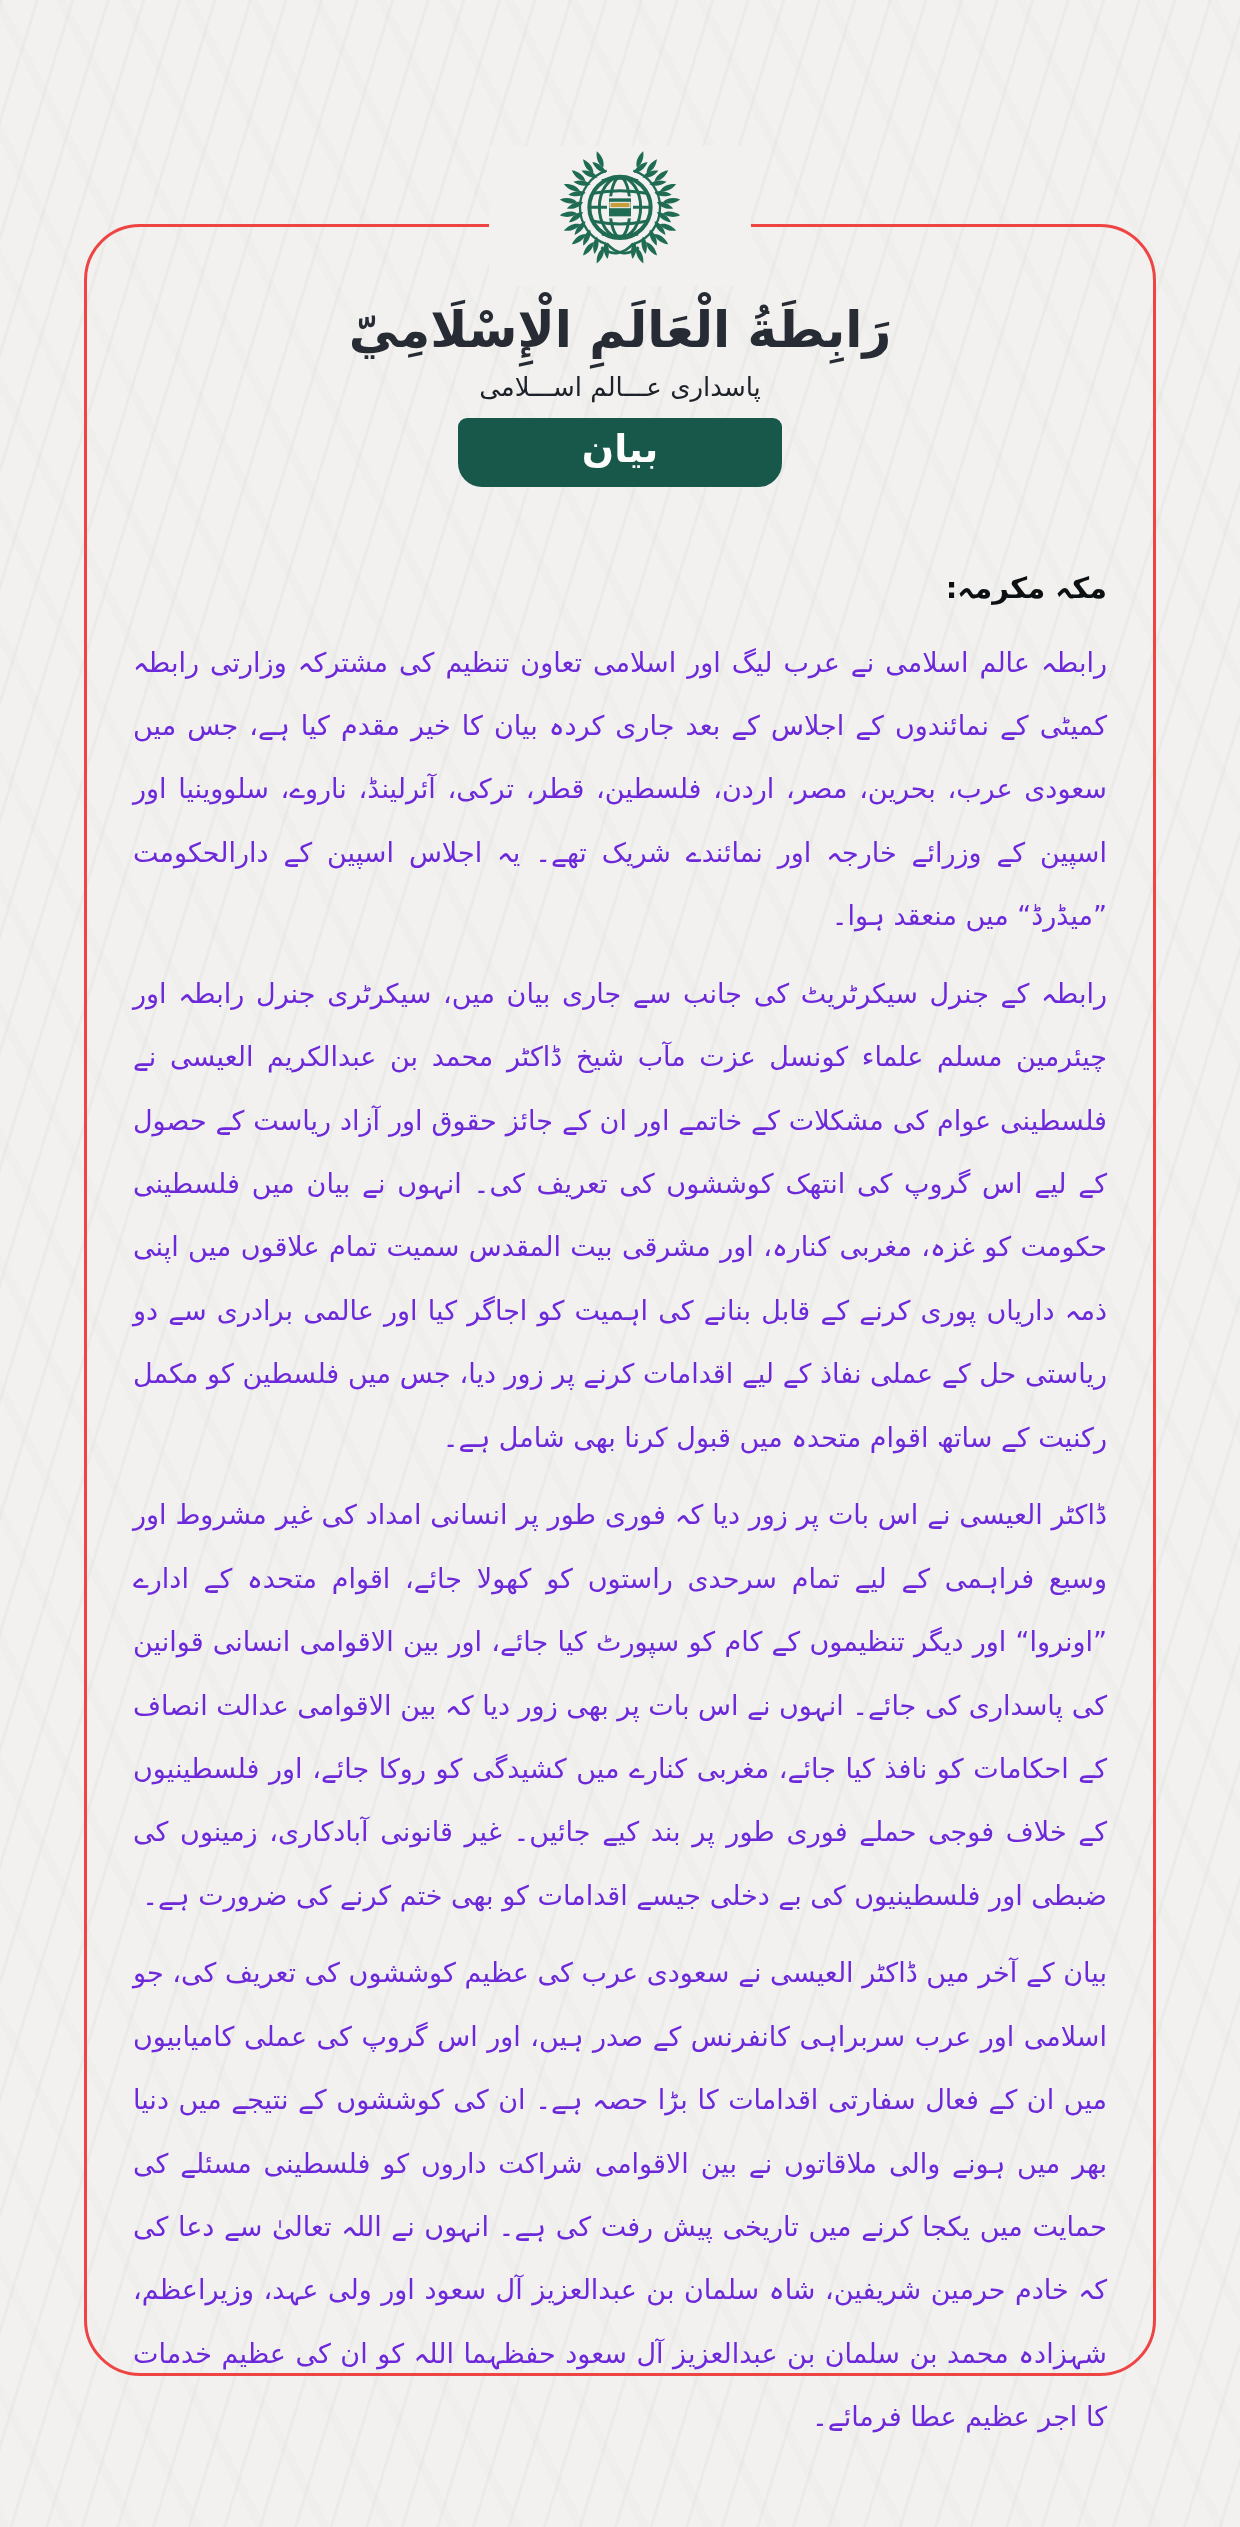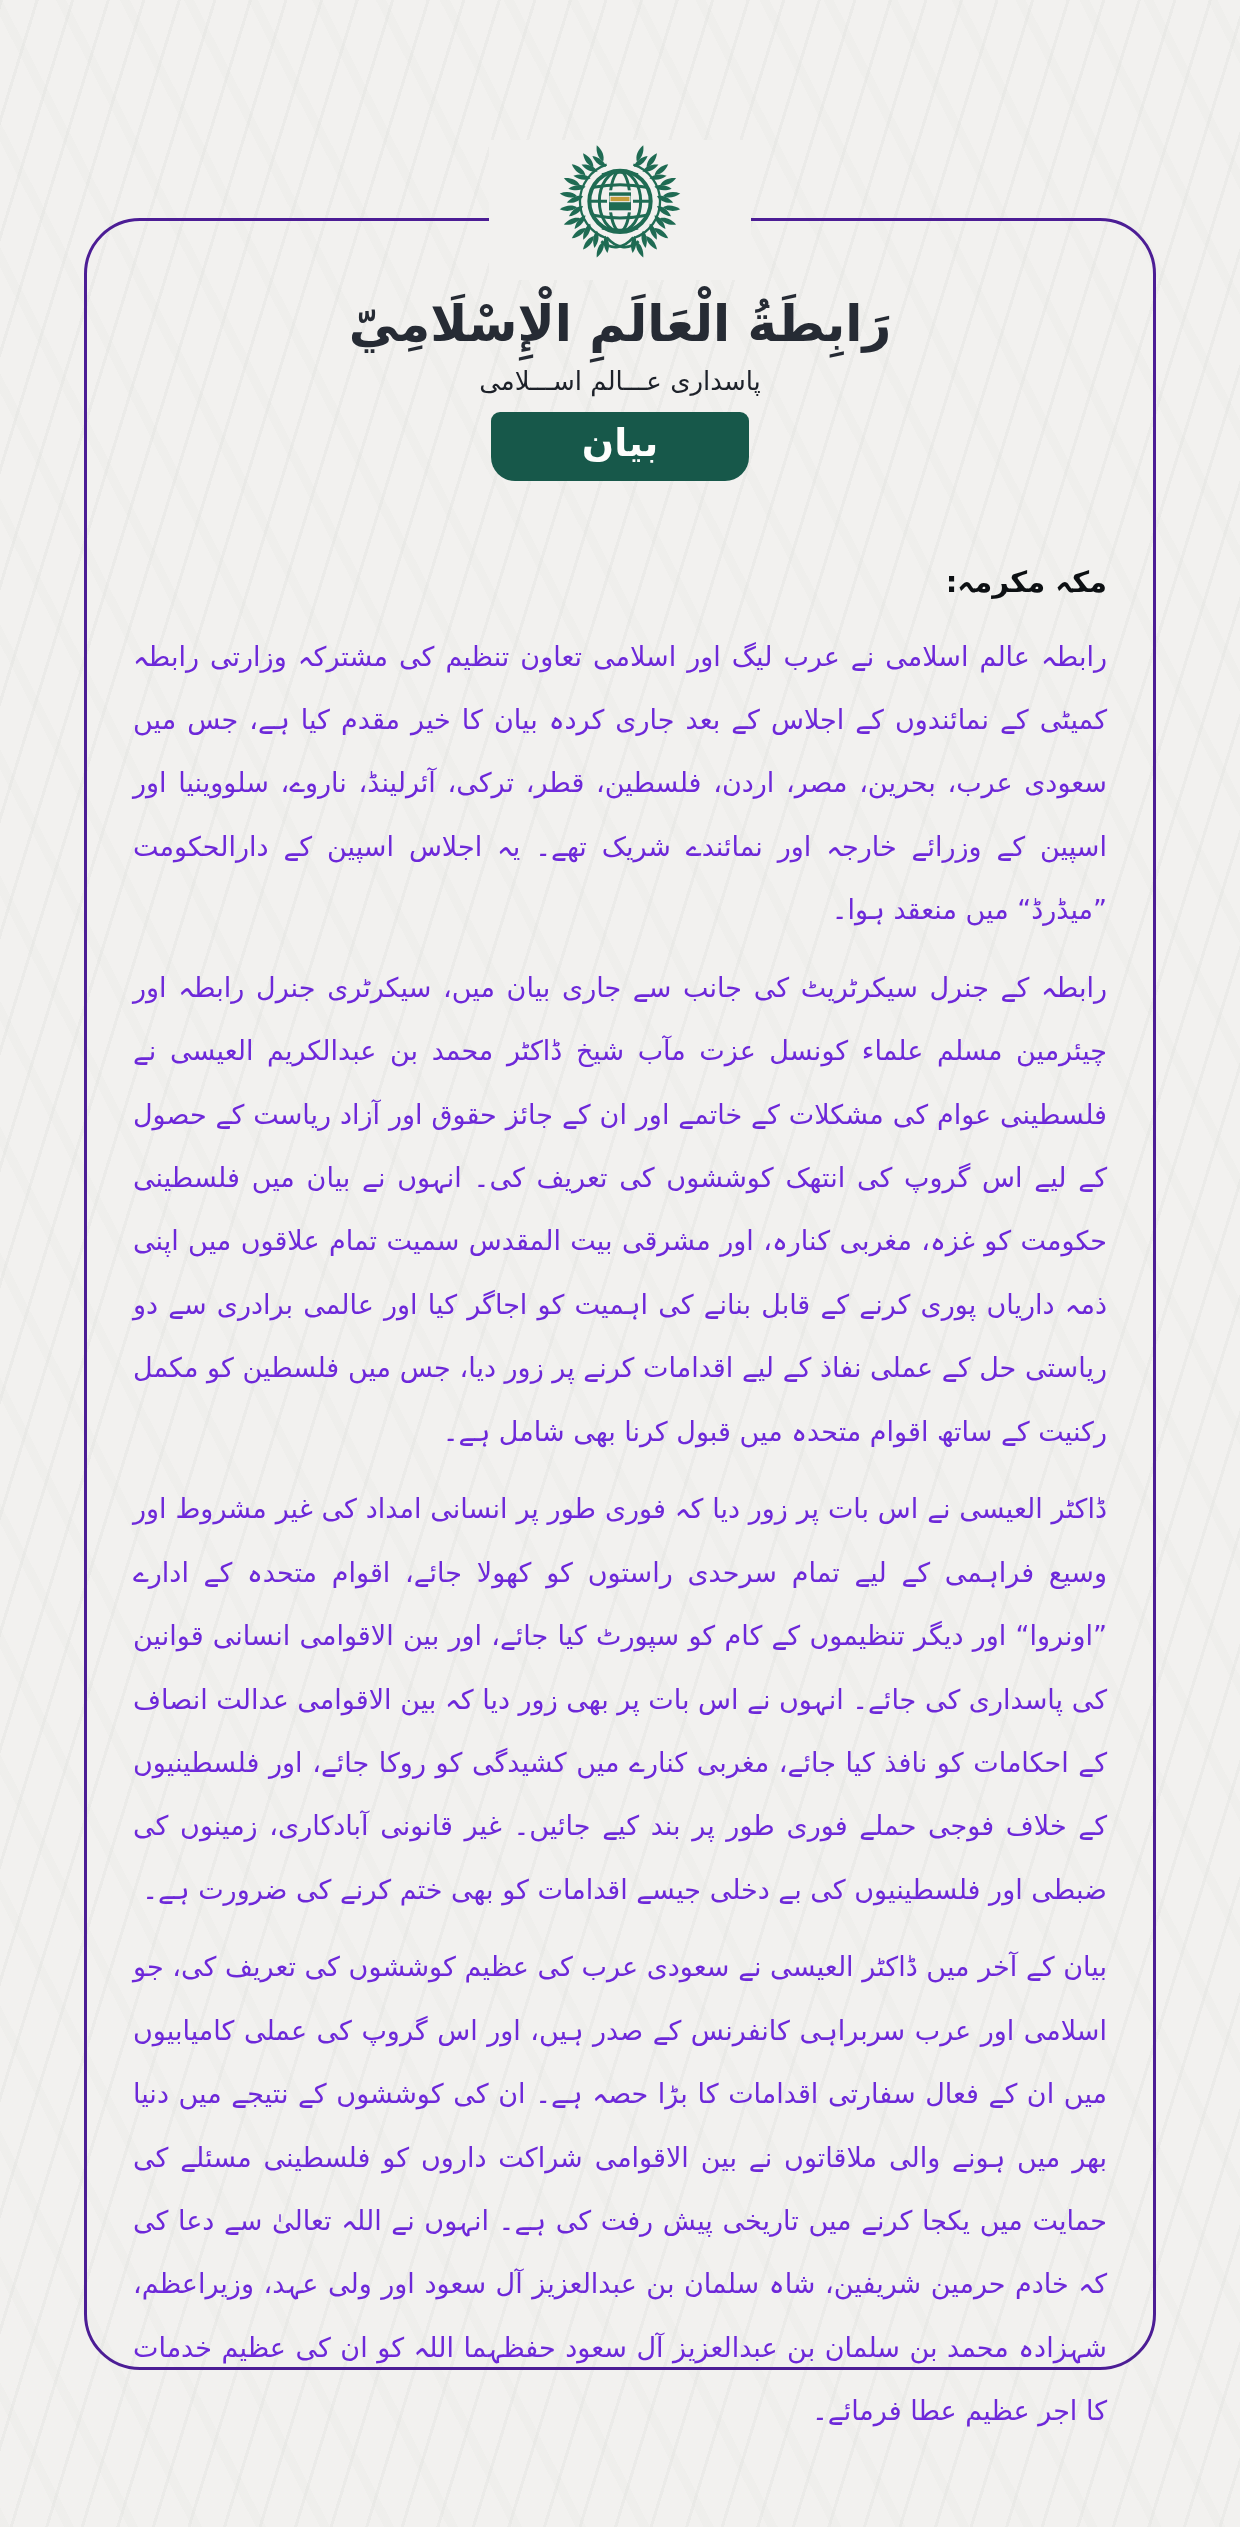--- a/index.html
+++ b/index.html
@@ -25,24 +25,24 @@
     inset: 0;
     background:
       repeating-linear-gradient(107deg, rgba(222,223,220,0.35) 0 3px, rgba(255,255,255,0) 3px 34px),
       repeating-linear-gradient(63deg, rgba(236,236,233,0.5) 0 9px, rgba(255,255,255,0) 9px 57px);
     z-index: 0;
   }
 
   .card {
     position: absolute;
     left: 84px;
-    top: 218px;
+    top: 224px;
     width: 1072px;
     height: 2152px;
-    border: 3px solid #4c1d95;
+    border: 3px solid #ef4444;
     border-radius: 56px;
     z-index: 1;
   }
 
   
   .logo-wrap {
     position: absolute;
     top: -81px;
     left: 50%;
     transform: translateX(-50%);
@@ -71,21 +71,21 @@
 
   .org-name-urdu {
     margin-top: 10px;
     font-size: 26px;
     color: #1d2129;
     direction: rtl;
   }
 
   .banner {
     margin: 16px auto 0 auto;
-    width: 258px;
+    width: 324px;
     height: 69px;
     background: #17584a;
     border-radius: 9px 9px 24px 24px;
     display: flex;
     align-items: center;
     justify-content: center;
   }
 
   .banner-label {
     color: #fdfdfc;

